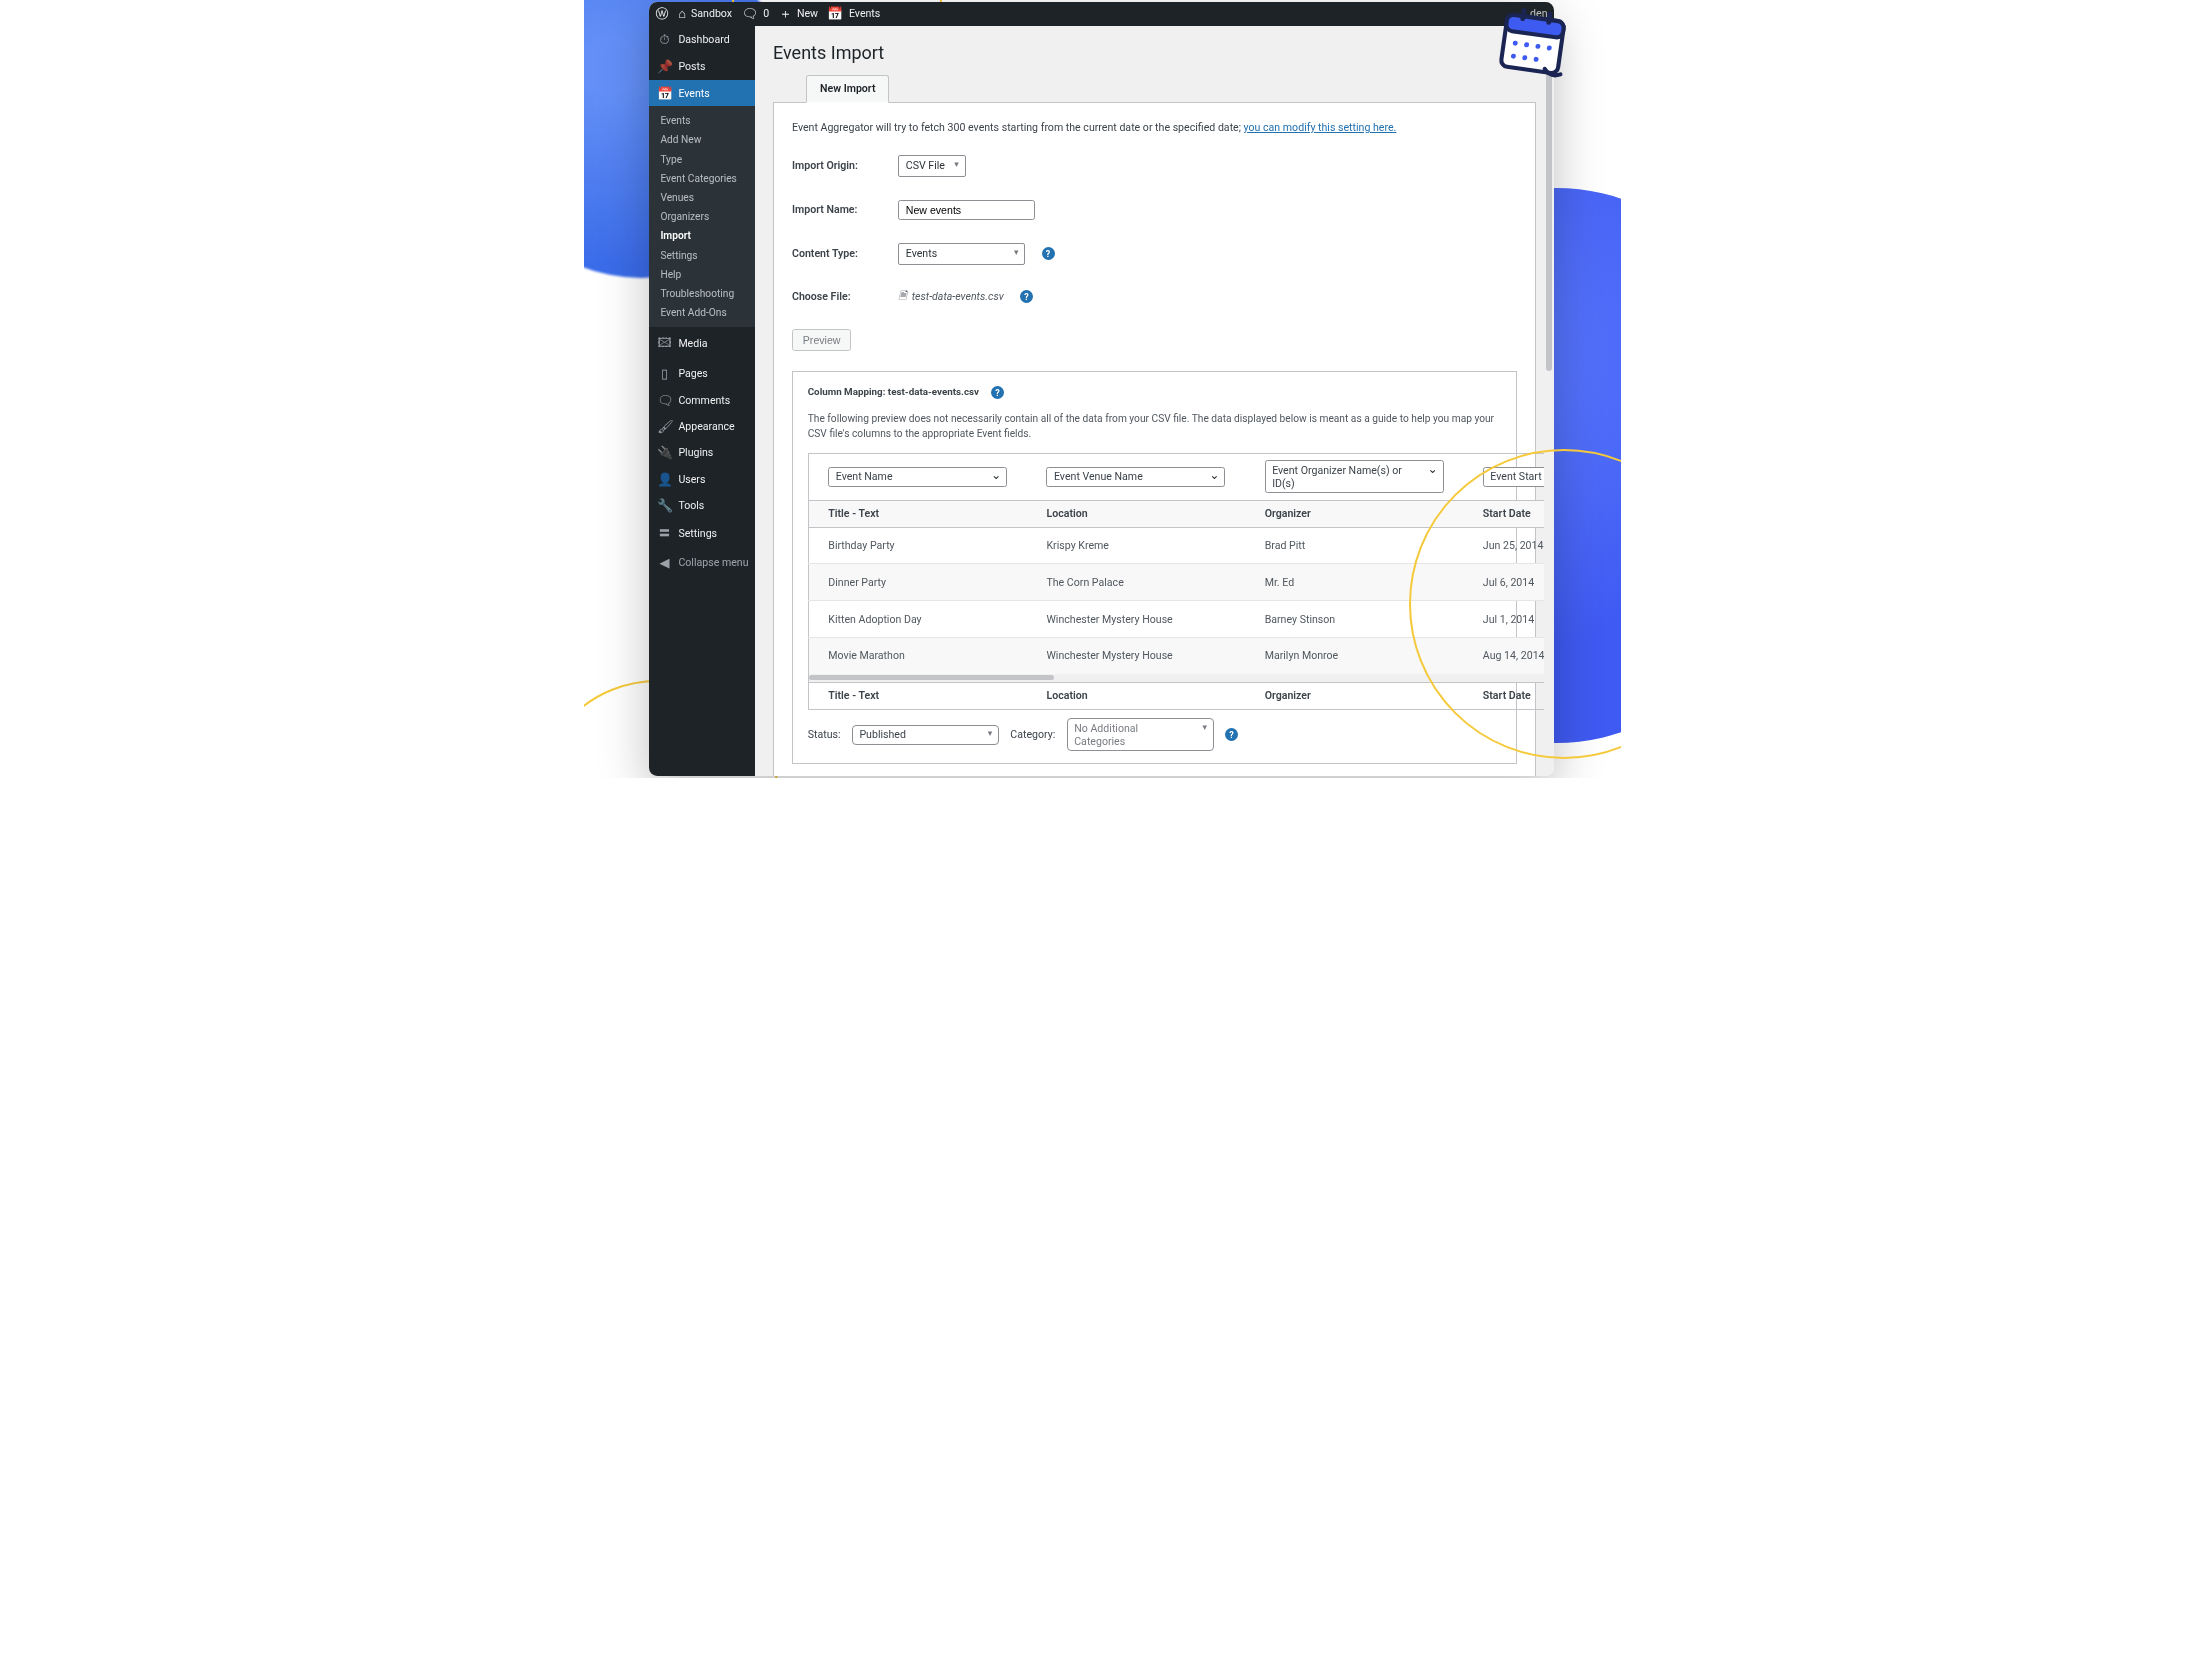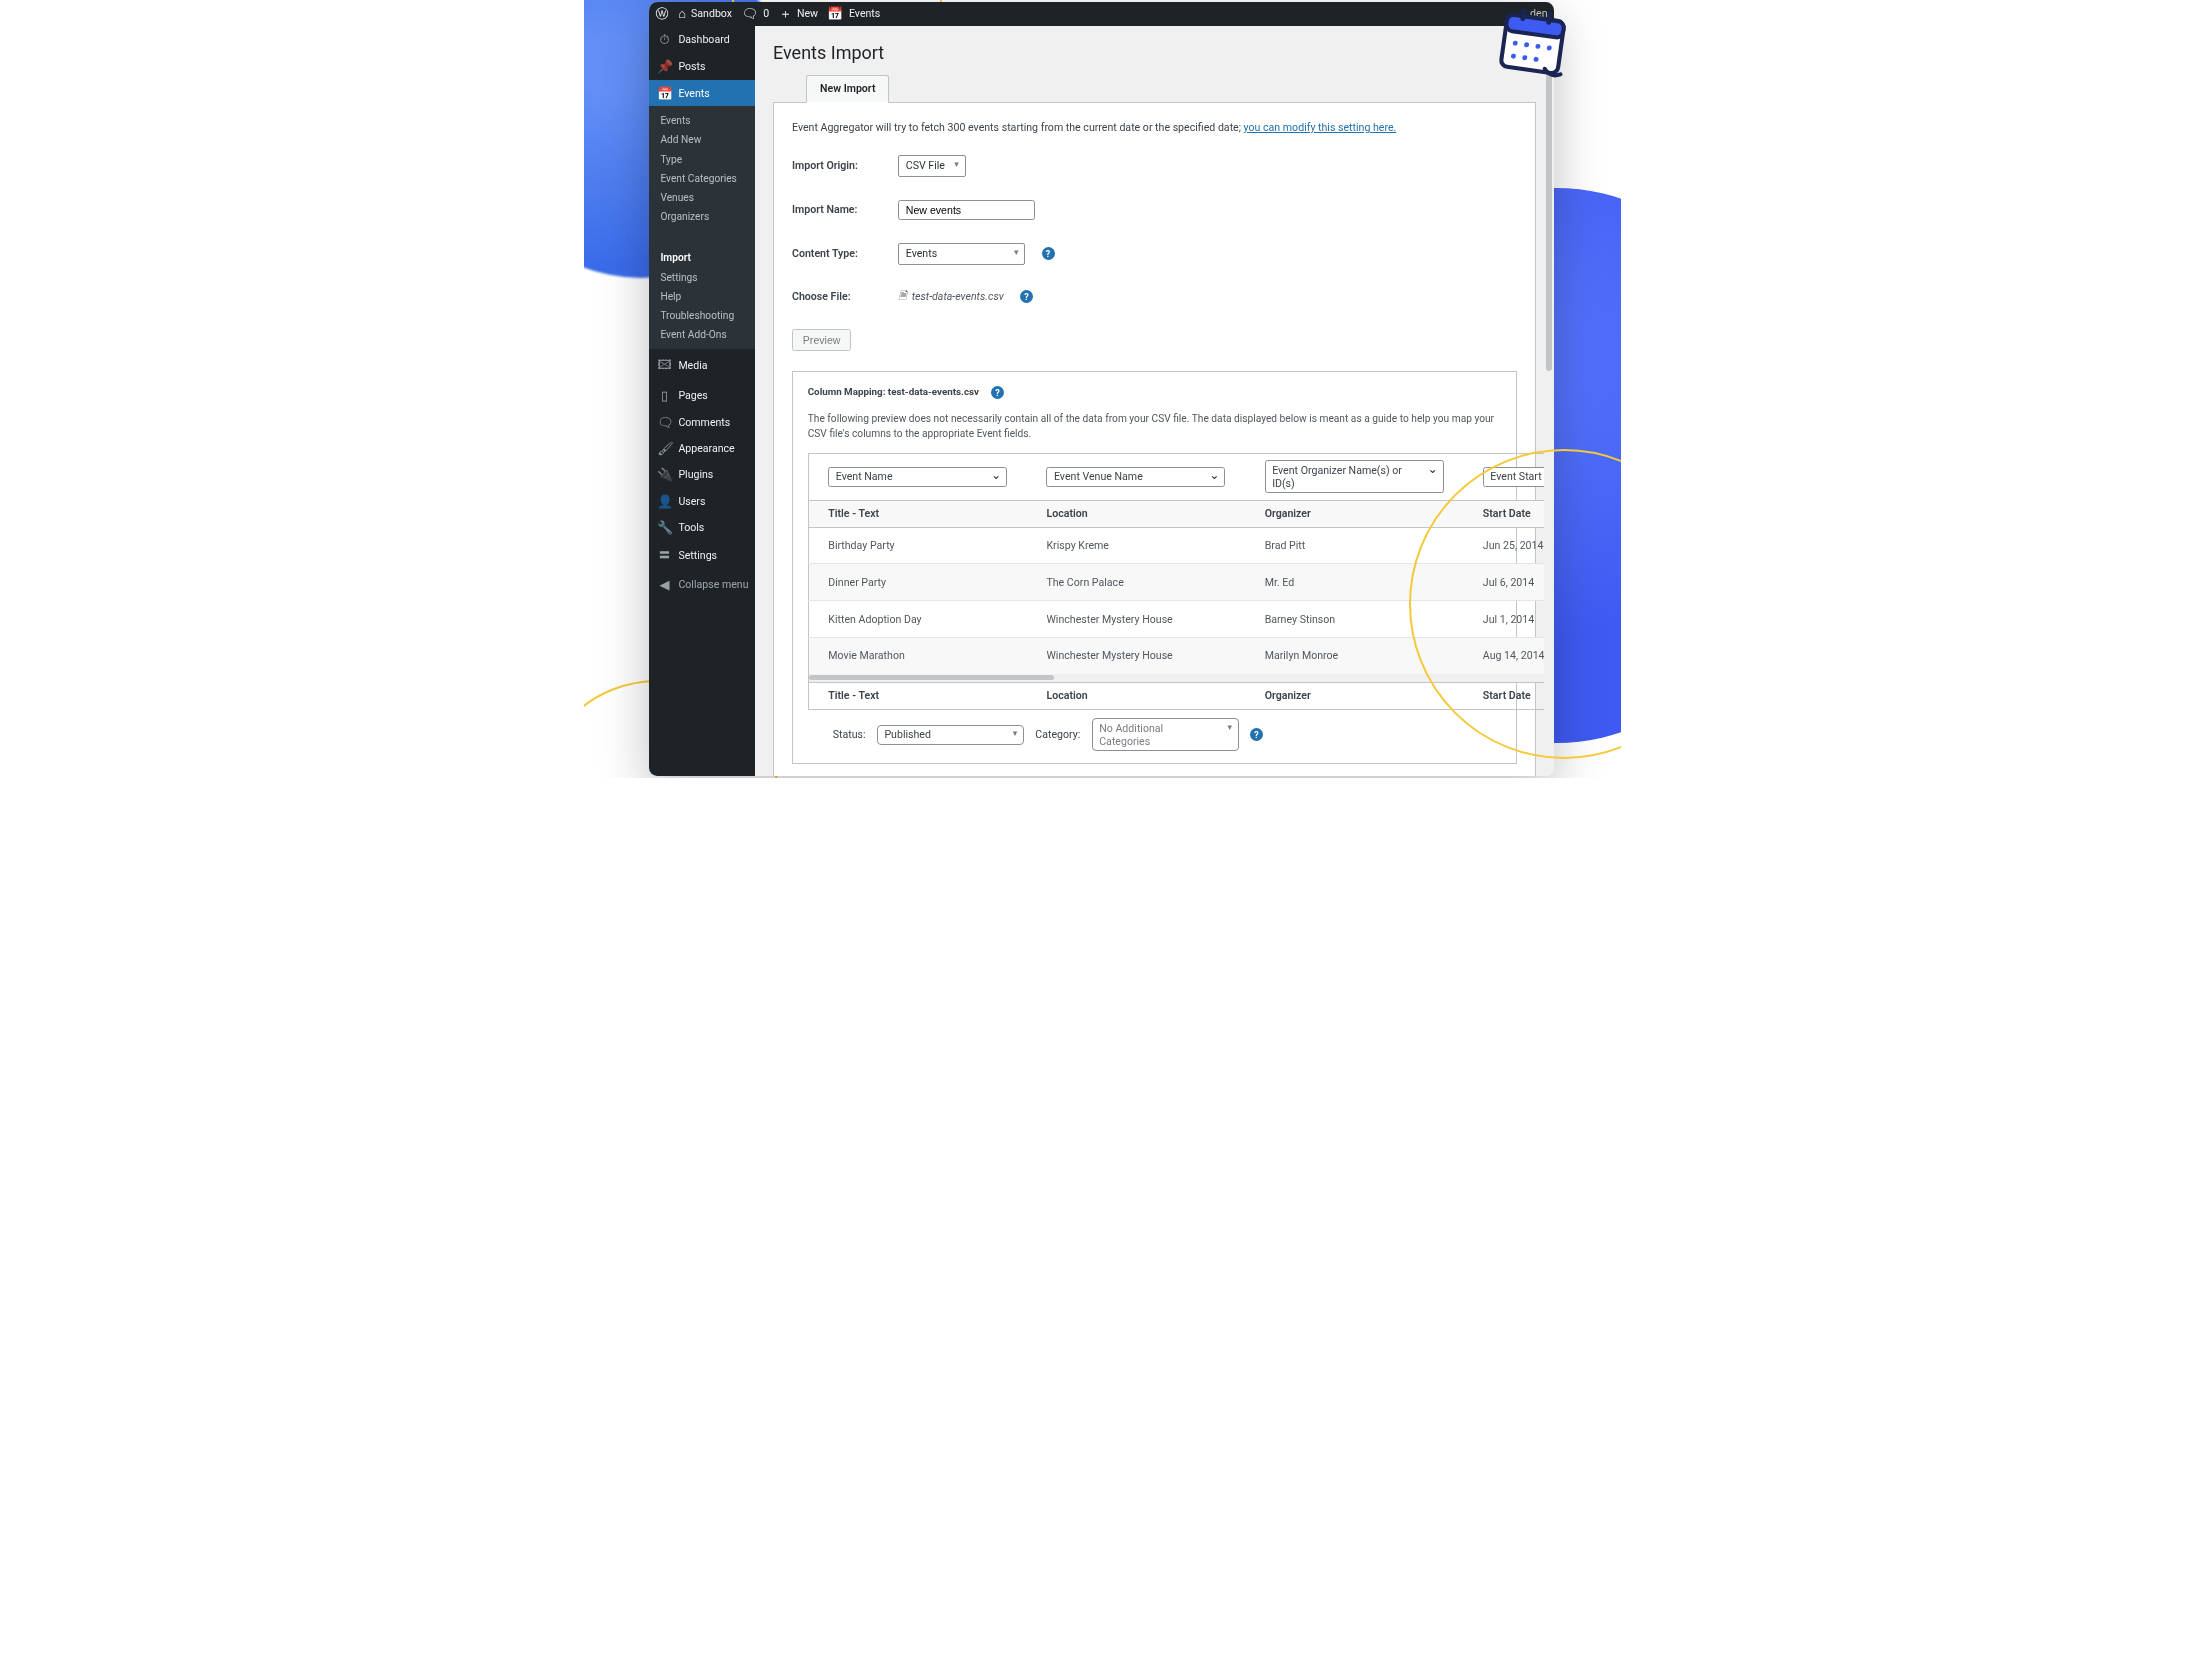--- a/index.html
+++ b/index.html
@@ -16,21 +16,21 @@
 .topbar-left .item { display: flex; align-items: center; gap: 4.9px; cursor: pointer; color: #f0f0f1; }
 .tb-icon { font-size: 13px; line-height: 1; }
 .layout { display: flex; height: calc(100% - 24.5px); }
 .sidebar { width: 106px; background: #1d2327; color: #f0f0f1; flex-shrink: 0; display: flex; flex-direction: column; font-size: 10.6px; }
 .sb-item { padding: 5.7px 6.5px 5.7px 8.2px; display: flex; align-items: center; gap: 6.5px; color: #f0f0f1; cursor: pointer; }
 .sb-icon { width: 14.7px; font-size: 13px; text-align: center; color: rgba(240,246,252,.6); }
 .sb-item.active { background: #2271b1; color: #fff; }
 .sb-item.active .sb-icon { color: #fff; }
 .sb-sub { background: #2c3338; padding: 4.9px 0; }
 .sb-sub-item { padding: 4.1px 8.2px 4.1px 11.4px; color: rgba(240,246,252,.7); cursor: pointer; font-size: 10.2px; }
-.sb-sub-item.current { color: #fff; font-weight: 600; margin-top: 22px; }
+.sb-sub-item.current { color: #fff; font-weight: 600; }
 .sb-collapse { padding: 5.7px 6.5px 5.7px 8.2px; display: flex; align-items: center; gap: 6.5px; color: rgba(240,246,252,.6); cursor: pointer; margin-top: 1.6px; }
 .content { flex: 1; overflow: auto; padding: 16.3px 18px 33px; background: #f0f0f1; }
 .content h1 { font-size: 18px; font-weight: 400; color: #1d2327; margin-bottom: 11.4px; }
 .scroller { position: absolute; right: 0; top: 24.5px; bottom: 0; width: 9.8px; background: #f0f0f1; }
 .scroller-thumb { position: absolute; right: 1.6px; top: 1.6px; width: 6.5px; height: 343px; background: #c3c4c7; border-radius: 3.3px; }
 .tab-wrap { display: flex; margin-left: 33px; }
 .tab { background: #f6f7f7; border: 0.8px solid #c3c4c7; border-bottom: 0.8px solid #fff; padding: 6.5px 13px; font-size: 10.6px; font-weight: 600; color: #1d2327; border-top-left-radius: 2.5px; border-top-right-radius: 2.5px; margin-bottom: -0.8px; z-index: 1; position: relative; }
 .panel { background: #fff; border: 0.8px solid #c3c4c7; padding: 18px 18px 21px; }
 .intro { font-size: 10.6px; margin-bottom: 21px; }
 .intro a { color: #2271b1; text-decoration: underline; }
@@ -51,21 +51,21 @@
 .tbl { width: 100%; border: 0.8px solid #c3c4c7; border-collapse: collapse; }
 .col-select-row td { padding: 6.5px 19.6px; border-bottom: 0.8px solid #c3c4c7; }
 .col-select { border: 0.8px solid #8c8f94; border-radius: 2.5px; padding: 2.5px 18px 2.5px 6.5px; width: 179px; position: relative; font-size: 10.6px; background: #fff; cursor: pointer; }
 .col-select::after { content: "⌄"; position: absolute; right: 4.9px; top: 0.8px; font-size: 12.3px; color: #2c3338; }
 .hdr-row th { text-align: left; padding: 6.5px 19.6px; font-size: 10.6px; font-weight: 600; border-bottom: 0.8px solid #c3c4c7; background: #f8f8f8; }
 .data-row td { padding: 11.4px 19.6px; font-size: 10.6px; color: #50575e; border-top: 0.8px solid #e5e5e5; }
 .data-row:nth-child(even) td { background: #f8f8f8; }
 .hscroll { height: 8.2px; background: #f0f0f1; position: relative; }
 .hscroll-thumb { position: absolute; top: 1.6px; left: 0; height: 4.9px; width: 30%; background: #c3c4c7; border-radius: 2.5px; }
 .ftr-row th { text-align: left; padding: 6.5px 19.6px; font-size: 10.6px; font-weight: 600; border-top: 0.8px solid #c3c4c7; }
-.meta-row { display: flex; align-items: center; gap: 11.4px; margin-top: 8.2px; font-size: 10.6px; margin-left: 25px; }
+.meta-row { display: flex; align-items: center; gap: 11.4px; margin-top: 8.2px; font-size: 10.6px; }
 .meta-row .sel { border: 0.8px solid #8c8f94; border-radius: 4px; padding: 2.5px 21px 2.5px 6.5px; background: #fff; font-size: 10.6px; width: 147px; position: relative; cursor: pointer; }
 .meta-row .sel::after { content: "▾"; position: absolute; right: 5.7px; top: 2.5px; color: #787c82; font-size: 9px; }
 .action-row { display: flex; gap: 6.5px; margin-top: 18px; }
 .cal-badge { position: absolute; top: 0px; right: 42px; z-index: 5; }
 </style>
 </head>
 <body>
 
 <div class="stage">
   <div class="blob-blue-left"></div>

